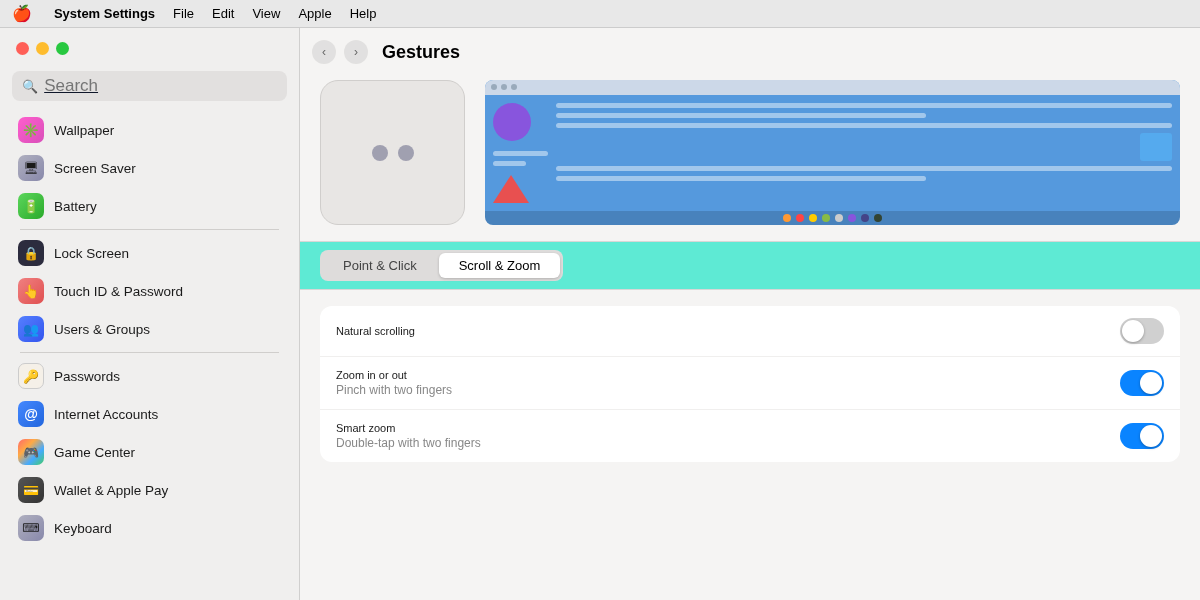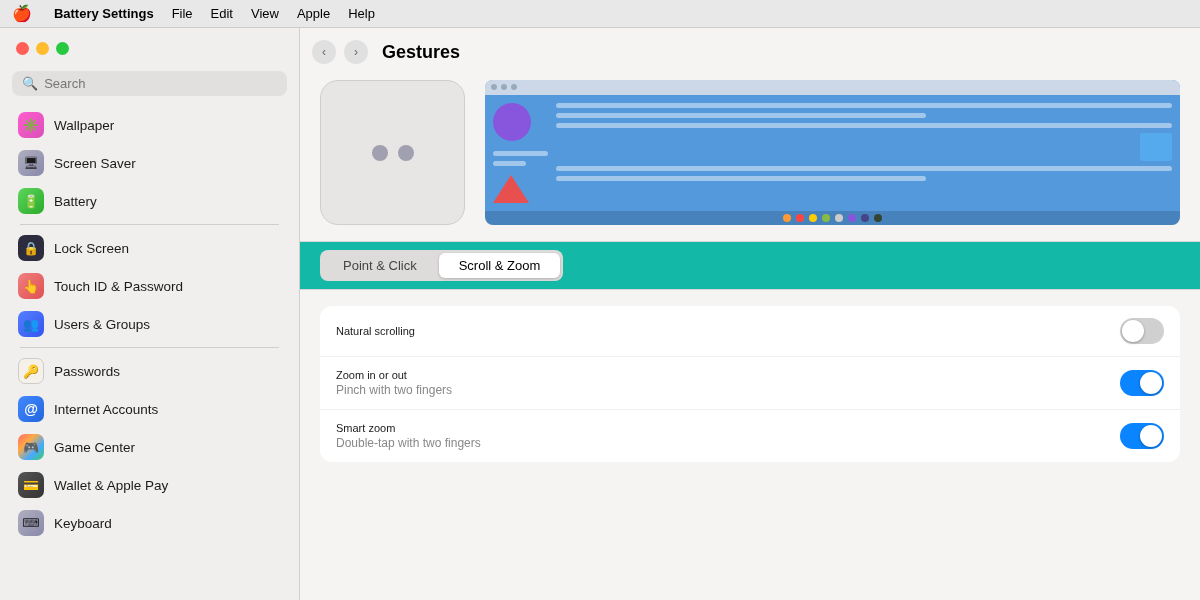--- a/index.html
+++ b/index.html
@@ -82,24 +82,25 @@
       padding: 5px 10px;
       gap: 6px;
     }
     .search-icon-svg {
       color: #888;
       font-size: 13px;
     }
     .search-input {
       border: none;
       background: transparent;
-      font-size: 13px;
-      color: #737373;
+      font-size: 17px;
+      color: #0f172a;
       outline: none;
       width: 100%;
+      text-decoration: underline;
     }
 
     .sidebar-list {
       overflow-y: auto;
       flex: 1;
       padding: 0 8px;
     }
     .sidebar-item {
       display: flex;
       align-items: center;
@@ -316,21 +317,21 @@
     .color-dot {
       width: 8px;
       height: 8px;
       border-radius: 50%;
     }
 
     
     .tabs-container {
       display: flex;
       padding: 0 20px;
-      background: #14b8a6;
+      background: #5eead4;
       border-top: 1px solid #d8d7d6;
       border-bottom: 1px solid #d8d7d6;
     }
     .tab-bar {
       display: flex;
       background: #dedcdb;
       border-radius: 8px;
       padding: 3px;
       gap: 2px;
       margin: 8px 0;
@@ -424,21 +425,21 @@
       height: 1px;
       background: #d0cecc;
       margin: 4px 12px;
     }
   </style>
 </head>
 <body>
 
 <div class="menubar">
   <span class="menubar-apple">🍎</span>
-  <span class="menubar-app-name">Battery Settings</span>
+  <span class="menubar-app-name">System Settings</span>
   <span class="menubar-item">File</span>
   <span class="menubar-item">Edit</span>
   <span class="menubar-item">View</span>
   <span class="menubar-item">Apple</span>
   <span class="menubar-item">Help</span>
 </div>
 
 <div class="app-window">
 
   <div class="sidebar">

